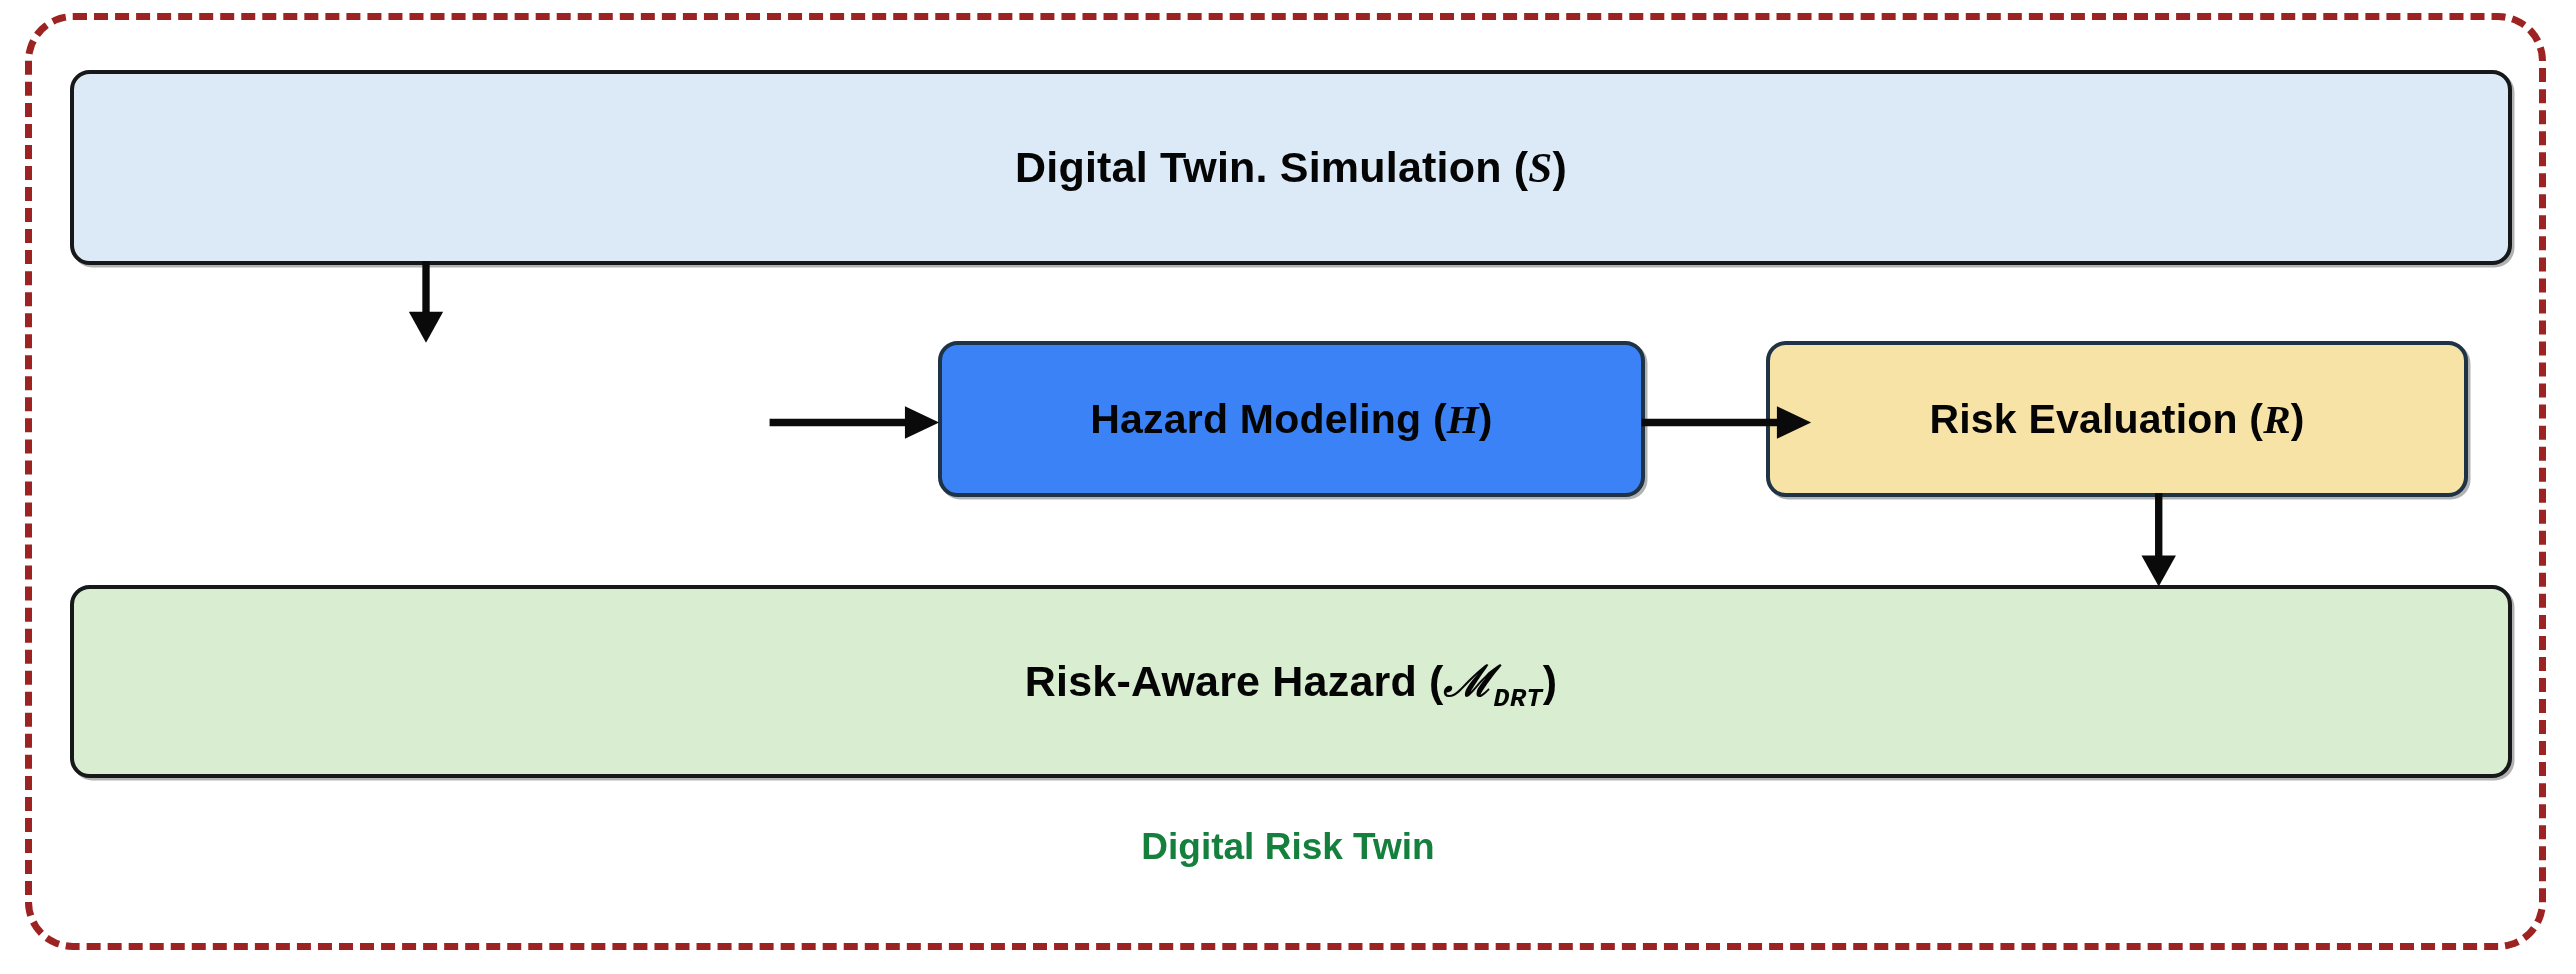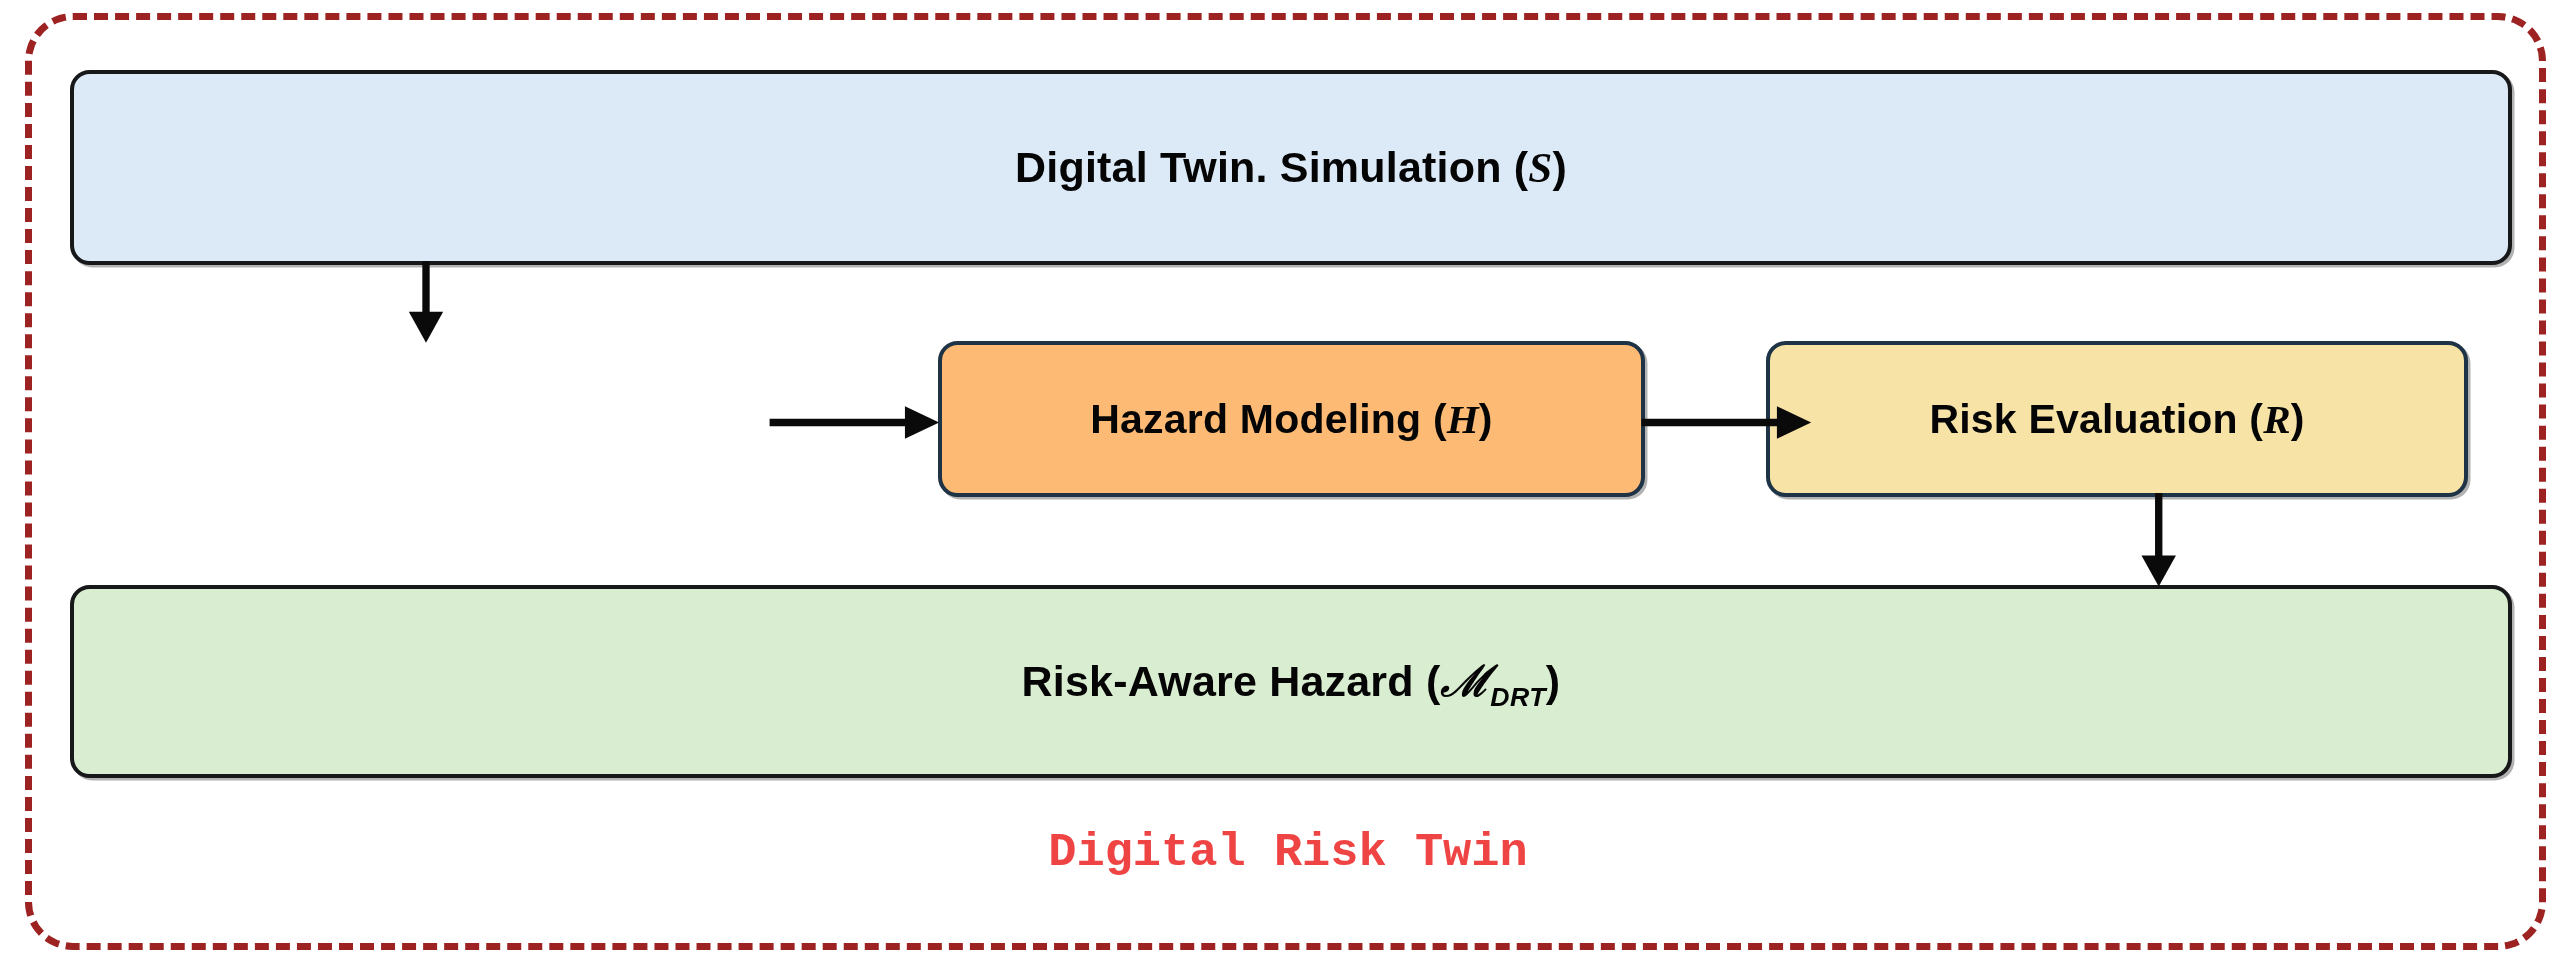--- a/index.html
+++ b/index.html
@@ -56,21 +56,21 @@
     font-family: "Liberation Serif", serif;
     font-style: italic;
     font-weight: bold;
   }
   .sym-script {
     font-family: "Liberation Serif", serif;
     font-style: italic;
     font-weight: bold;
   }
   .sub {
-    font-family: Liberation Sans, sans-serif;
+    font-family: Liberation Mono, monospace;
     font-style: italic;
     font-weight: bold;
     font-size: 0.62em;
     vertical-align: sub;
     letter-spacing: 0.4px;
   }
 
   
   #node-simulation {
     left: 70px;
@@ -88,21 +88,21 @@
     width: 703px;
     height: 156px;
     background: #f7e3a6;
     border: 4.1px solid #1f3347;
   }
   #node-hazard {
     left: 938px;
     top: 341px;
     width: 707px;
     height: 156px;
-    background: #fdba74;
+    background: #3b82f6;
     border: 4.1px solid #1f3347;
   }
   #node-risk {
     left: 1766px;
     top: 341px;
     width: 702px;
     height: 156px;
     background: #f7e3a6;
     border: 4.1px solid #1f3347;
   }
@@ -120,24 +120,24 @@
   }
   #node-output .node-label { font-size: 43px; }
 
   
   #caption {
     position: absolute;
     left: 0;
     top: 826px;
     width: 2576px;
     text-align: center;
-    font-size: 47px;
+    font-size: 37px;
     font-weight: bold;
-    color: #ef4444;
-    font-family: Liberation Mono, monospace;
+    color: #15803d;
+    font-family: Liberation Sans, sans-serif;
   }
 
   
   .arrow-svg {
     position: absolute;
     overflow: visible;
   }
   #arrow-sim-to-proj { left: 385px;  top: 261px; width: 82px; height: 85px; }
   #arrow-proj-to-haz { left: 769px;  top: 385px; width: 174px; height: 75px; }
   #arrow-haz-to-risk { left: 1641px; top: 385px; width: 174px; height: 75px; }

